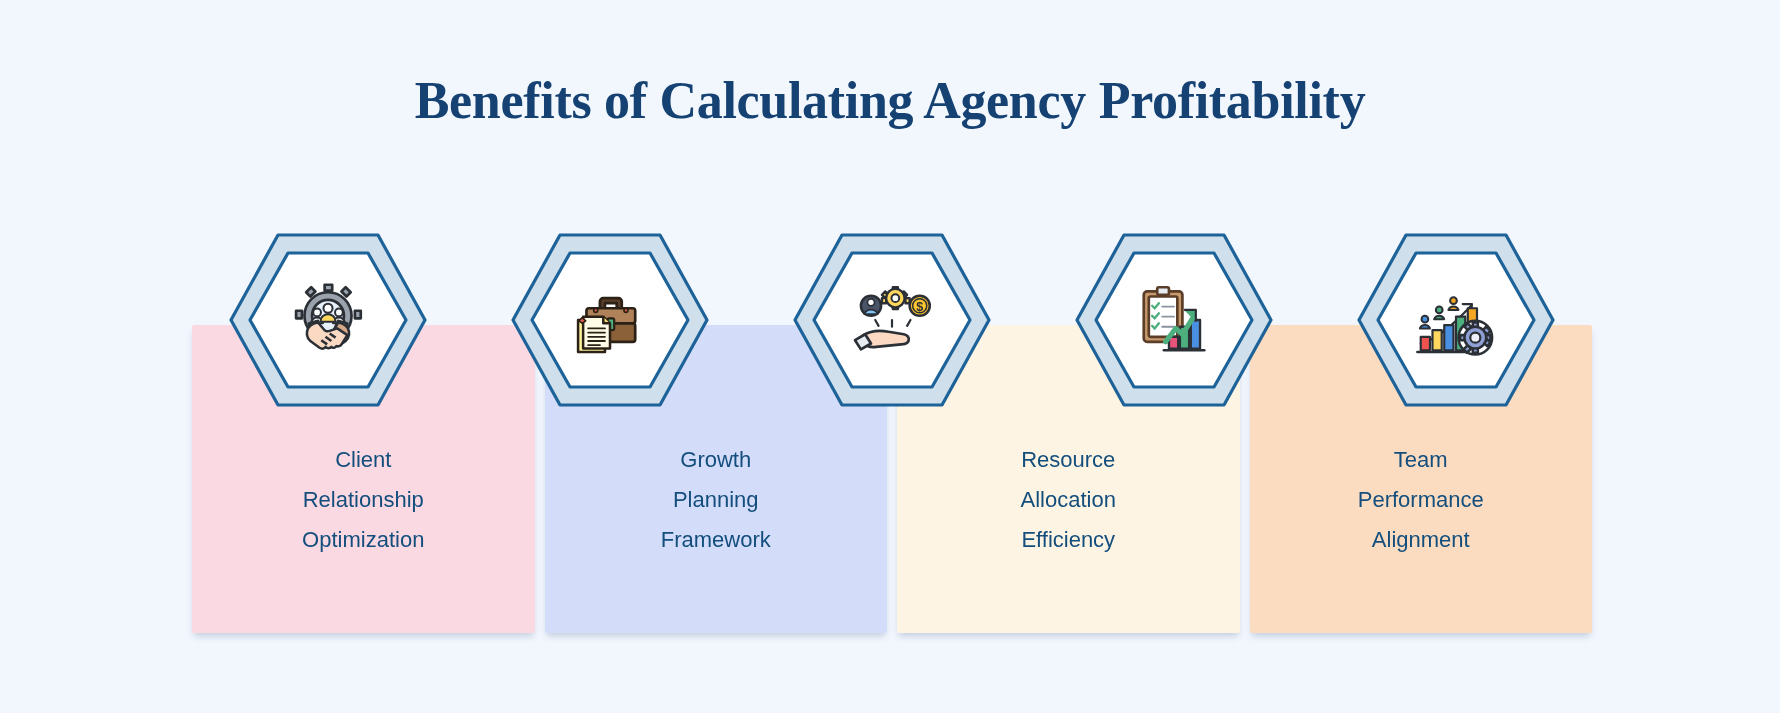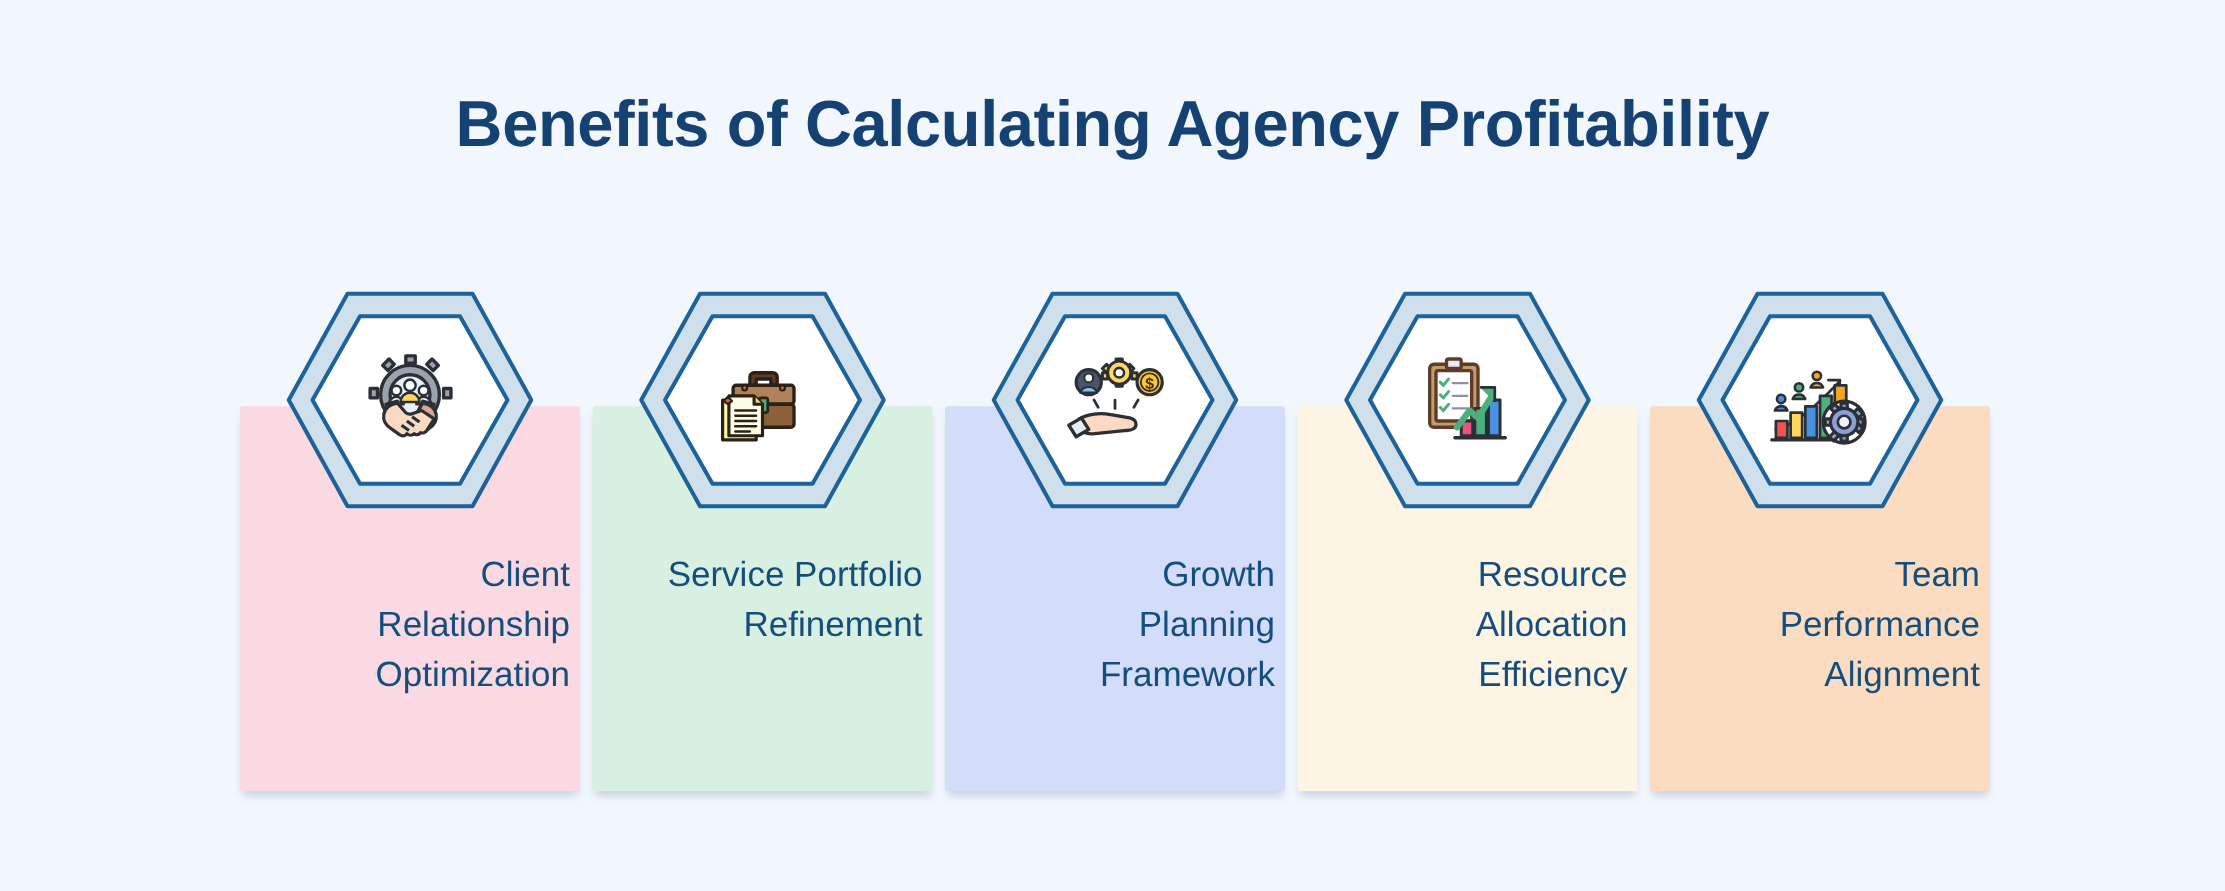--- a/index.html
+++ b/index.html
@@ -27,20 +27,21 @@
     top: 72px;
     left: 0;
     width: 1780px;
     text-align: center;
     font-size: 52px;
     font-weight: bold;
     color: #154273;
     letter-spacing: -0.3px;
     line-height: 1.1;
     white-space: nowrap;
+    font-family: Liberation Serif, serif;
   }
 
   
   .cards {
     position: absolute;
     top: 325px;
     left: 192px;
     width: 1400px;
     height: 308px;
     display: flex;
@@ -50,23 +51,23 @@
     position: relative;
     flex: 1 1 0;
     border-radius: 2px;
     box-shadow: 0 5px 7px -2px rgba(70, 95, 130, 0.28);
   }
   .card-label {
     position: absolute;
     left: 8px;
     right: 8px;
     top: 115px;
-    text-align: right;
+    text-align: center;
     color: #134e7d;
-    font-size: 28px;
+    font-size: 22px;
     line-height: 40px;
     font-weight: 400;
     white-space: pre-line;
   }
 
   
   .hexes {
     position: absolute;
     top: 232px;
     left: 192px;
@@ -113,24 +114,20 @@
   <div class="title" style="color: rgb(21, 66, 115);">Benefits of Calculating Agency Profitability</div>
 
   <div class="cards">
 
     <div class="card" style="background: rgb(251, 217, 227);">
       <div class="card-label" style="color: rgb(19, 78, 125);">Client
 Relationship
 Optimization</div>
     </div>
 
-    <div class="card" style="background: rgb(215, 240, 225);">
-      <div class="card-label" style="color: rgb(19, 78, 125);">Service Portfolio
-Refinement</div>
-    </div>
 
     <div class="card" style="background: rgb(211, 220, 248);">
       <div class="card-label" style="color: rgb(19, 78, 125);">Growth
 Planning
 Framework</div>
     </div>
 
     <div class="card" style="background: rgb(253, 244, 227);">
       <div class="card-label" style="color: rgb(19, 78, 125);">Resource
 Allocation

